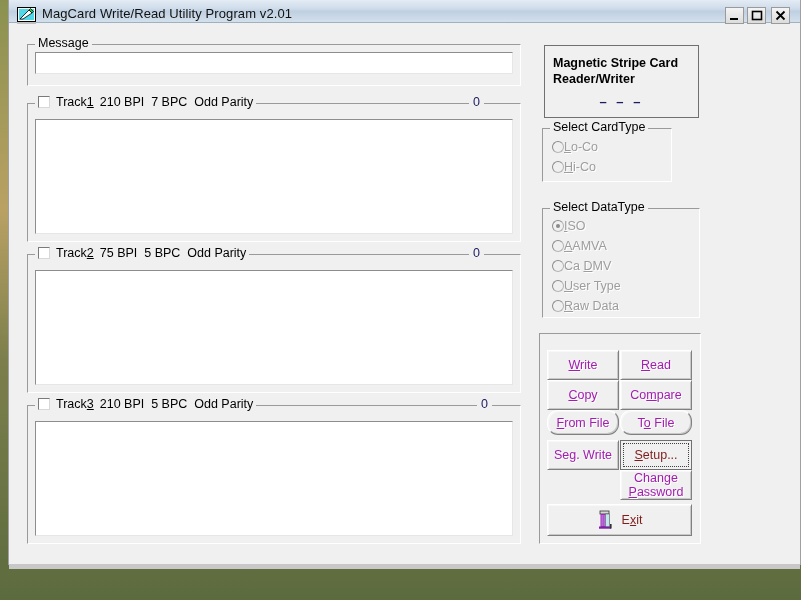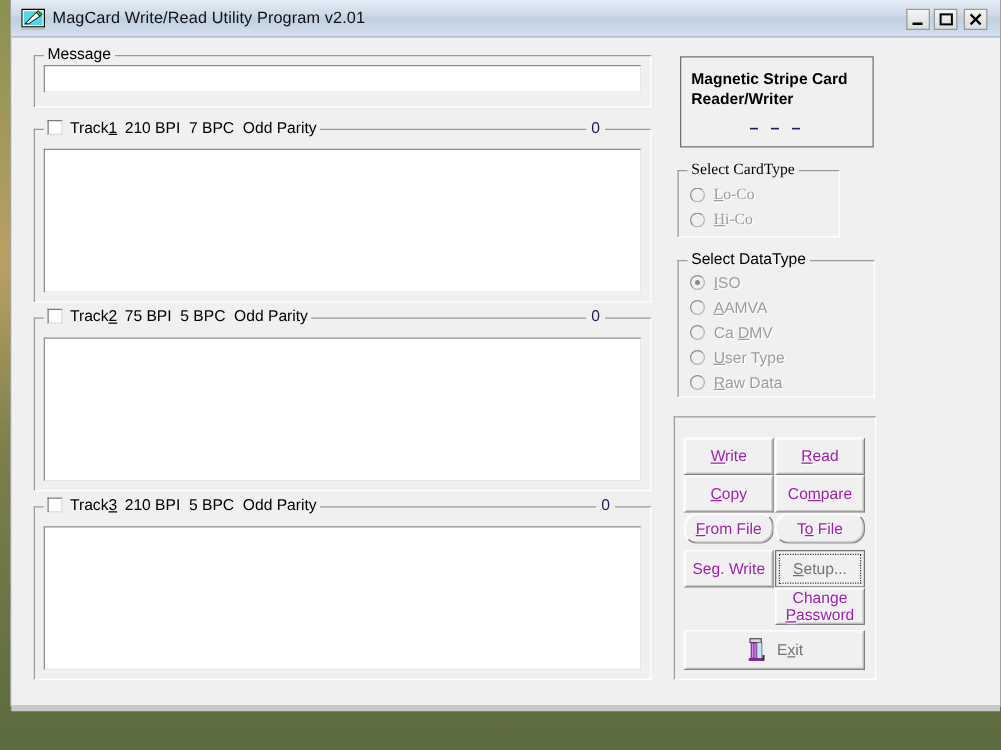--- a/index.html
+++ b/index.html
@@ -30,21 +30,21 @@
     content:"";
     position:absolute;
     left:0; right:0; bottom:-5px; height:5px;
     background:#c8c8c8;
   }
 
   
   #titlebar {
     position: absolute;
     left: 0; top: 0;
-    width: 100%; height: 30px;
+    width: 100%; height: 23px;
     background: linear-gradient(180deg,#e4ecf5 0%, #cfdcea 38%, #c0d0e2 52%, #d3e0ec 100%);
     border-bottom: 1px solid #9fb0c0;
     box-sizing: border-box;
   }
   #app-icon {
     position: absolute;
     left: 8px; top: 6px;
     width: 19px; height: 18px;
   }
   #title-text {
@@ -183,29 +183,28 @@
   #reader-status {
     position: absolute;
     left: 0; right: 0; top: 48px;
     text-align: center;
     font-size: 13px;
     font-weight: bold;
     letter-spacing: 3px;
     color: #1c1c64;
   }
 
-  #cardtype-group { left: 533px; top: 136px; width: 130px; height: 54px; font-family: Liberation Serif, serif; }
+  #cardtype-group { left: 533px; top: 128px; width: 130px; height: 54px; }
   #datatype-group { left: 533px; top: 208px; width: 158px; height: 110px; }
 
   .radio-row {
     position: absolute;
     left: 9px;
     display: flex;
     align-items: center;
-    gap: 7px;
     font-size: 12.5px;
     color: #9d9d9d;
     text-shadow: 1px 1px 0 #ffffff;
     white-space: nowrap;
     cursor: default;
   }
   .radio {
     width: 12px; height: 12px;
     border-radius: 50%;
     background: #f0f0f0;
@@ -246,21 +245,21 @@
     font-size: 12.5px;
     line-height: 14px;
     display: flex;
     align-items: center;
     justify-content: center;
     text-align: center;
     cursor: default;
     user-select: none;
   }
   .btn.disabled { color: #a21caf; text-shadow: 1px 1px 0 #ffffff; }
-  .btn.enabled  { color: #737373; }
+  .btn.enabled  { color: #7f1d1d; }
   .btn.focused  { border-color:#707070; box-shadow:none; }
   .btn.focused .focus-ring {
     position:absolute; left:2px; top:2px; right:2px; bottom:2px;
     border:1px dotted #404040;
     pointer-events:none;
   }
   .btn-col-l { left: 7px;  width: 72px; }
   .btn-col-r { left: 80px; width: 72px; }
   .btn-row-1 { top: 16px;  height: 30px; }
   .btn-row-2 { top: 46px;  height: 30px; }

